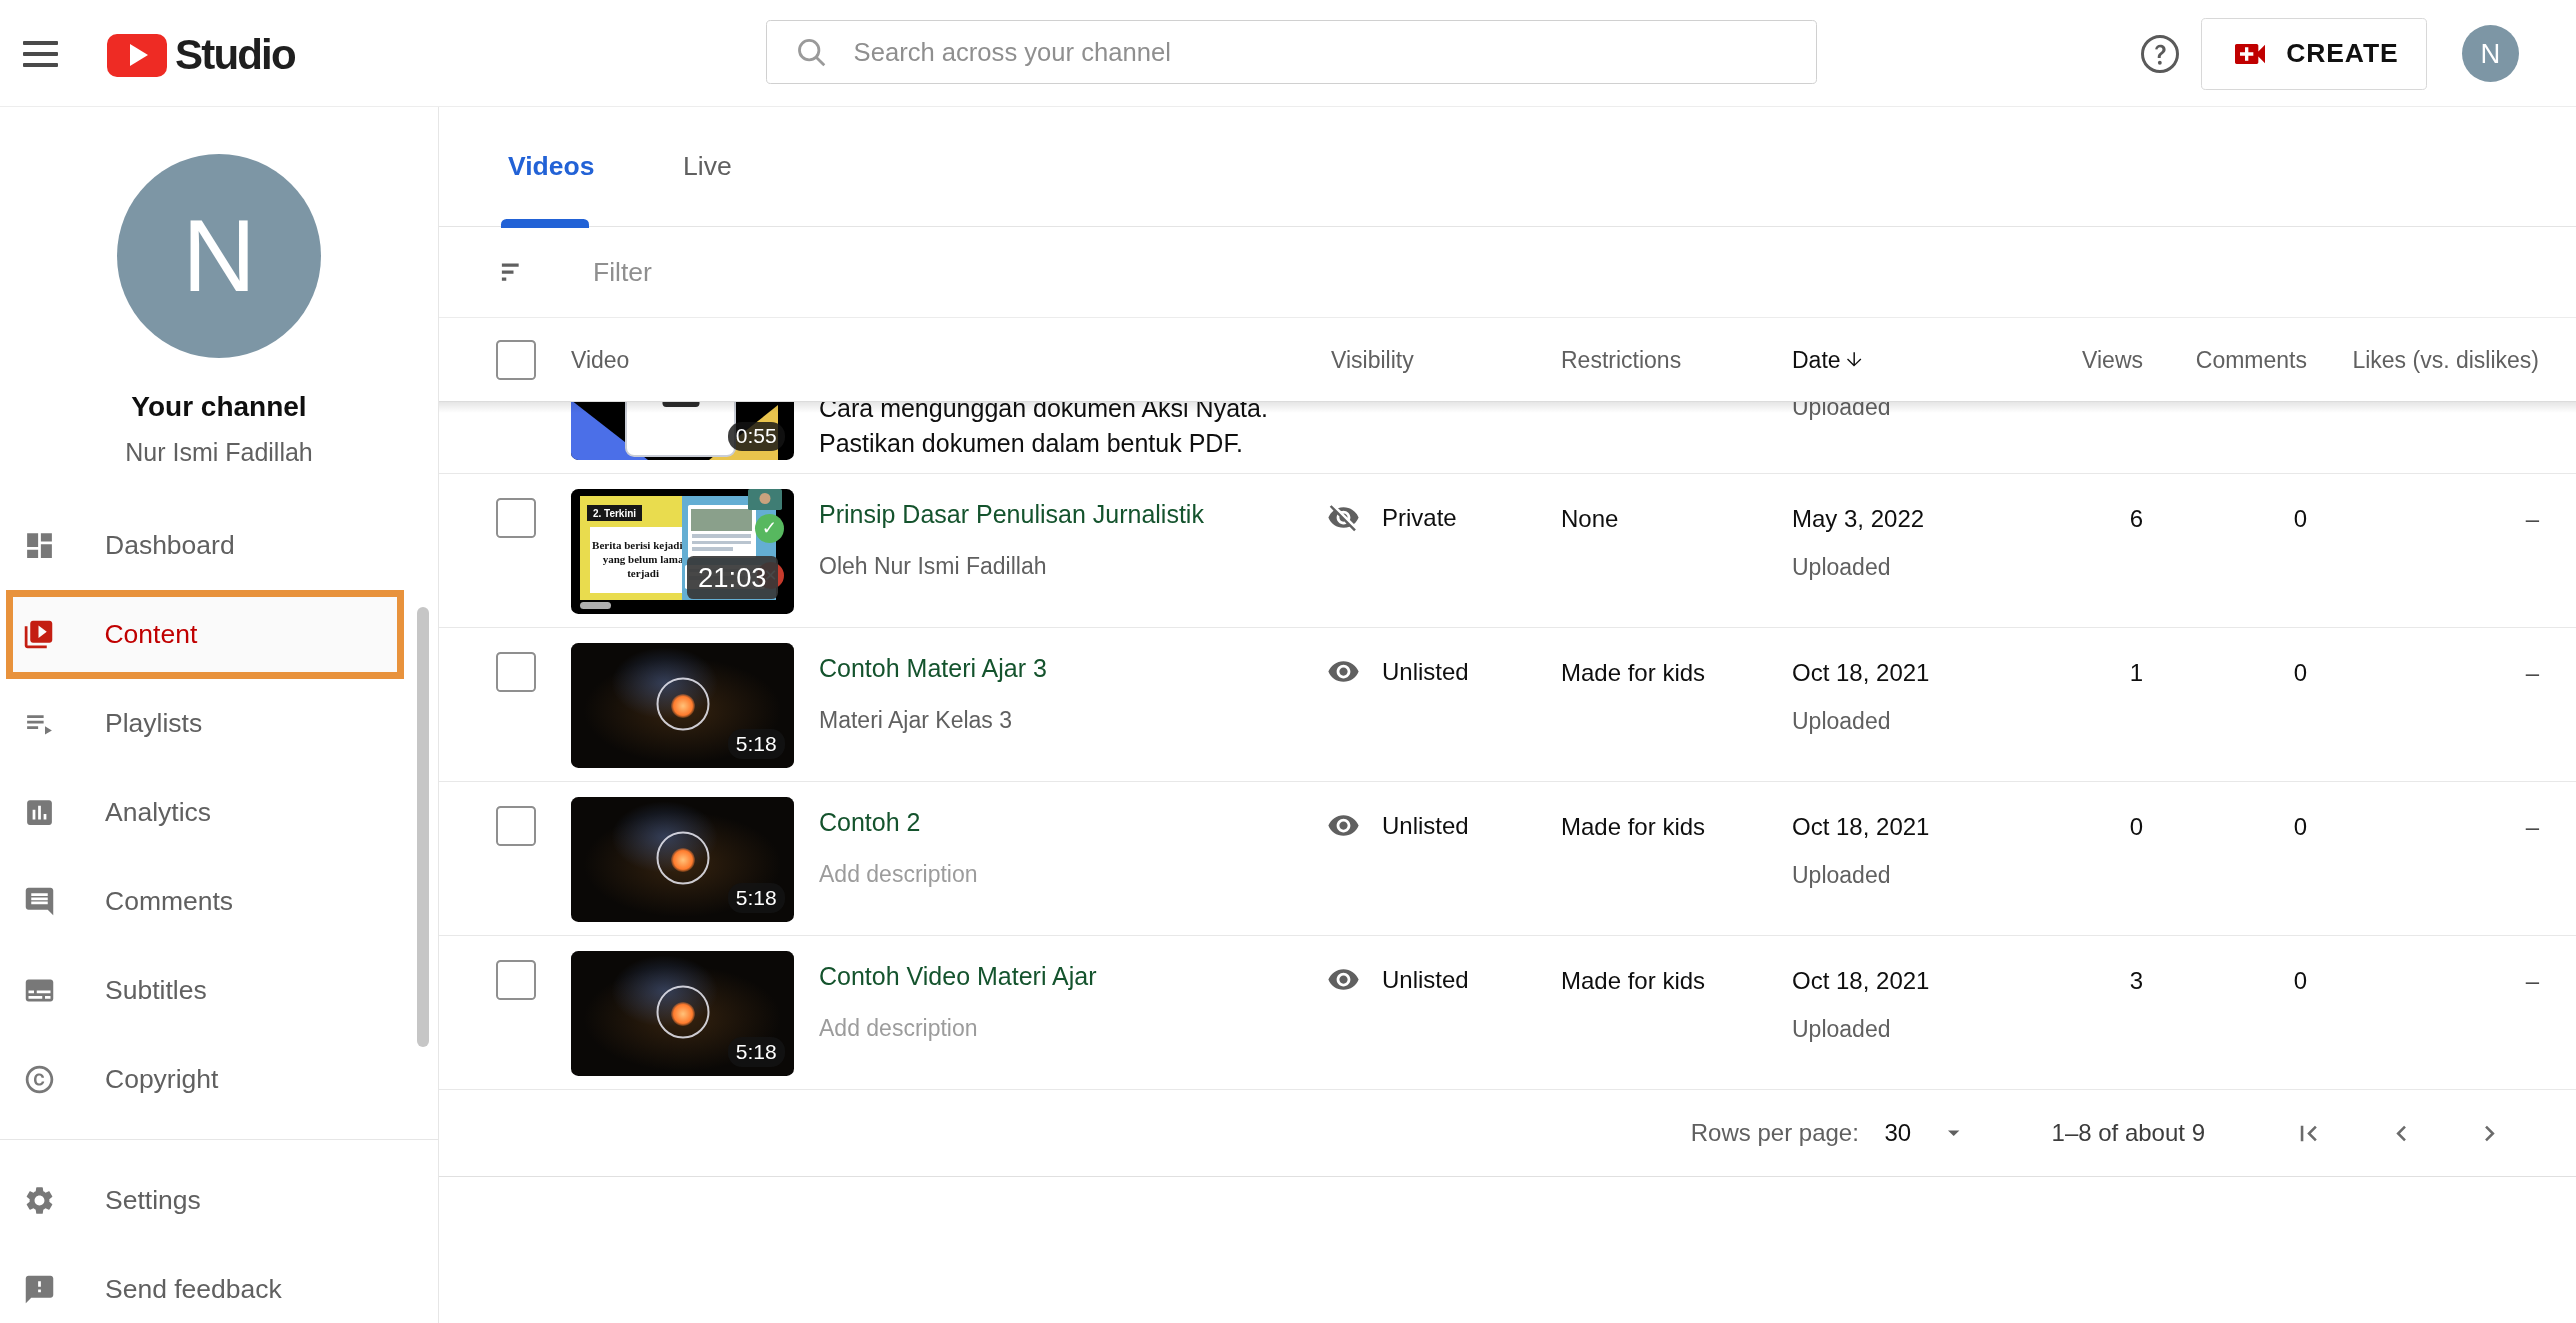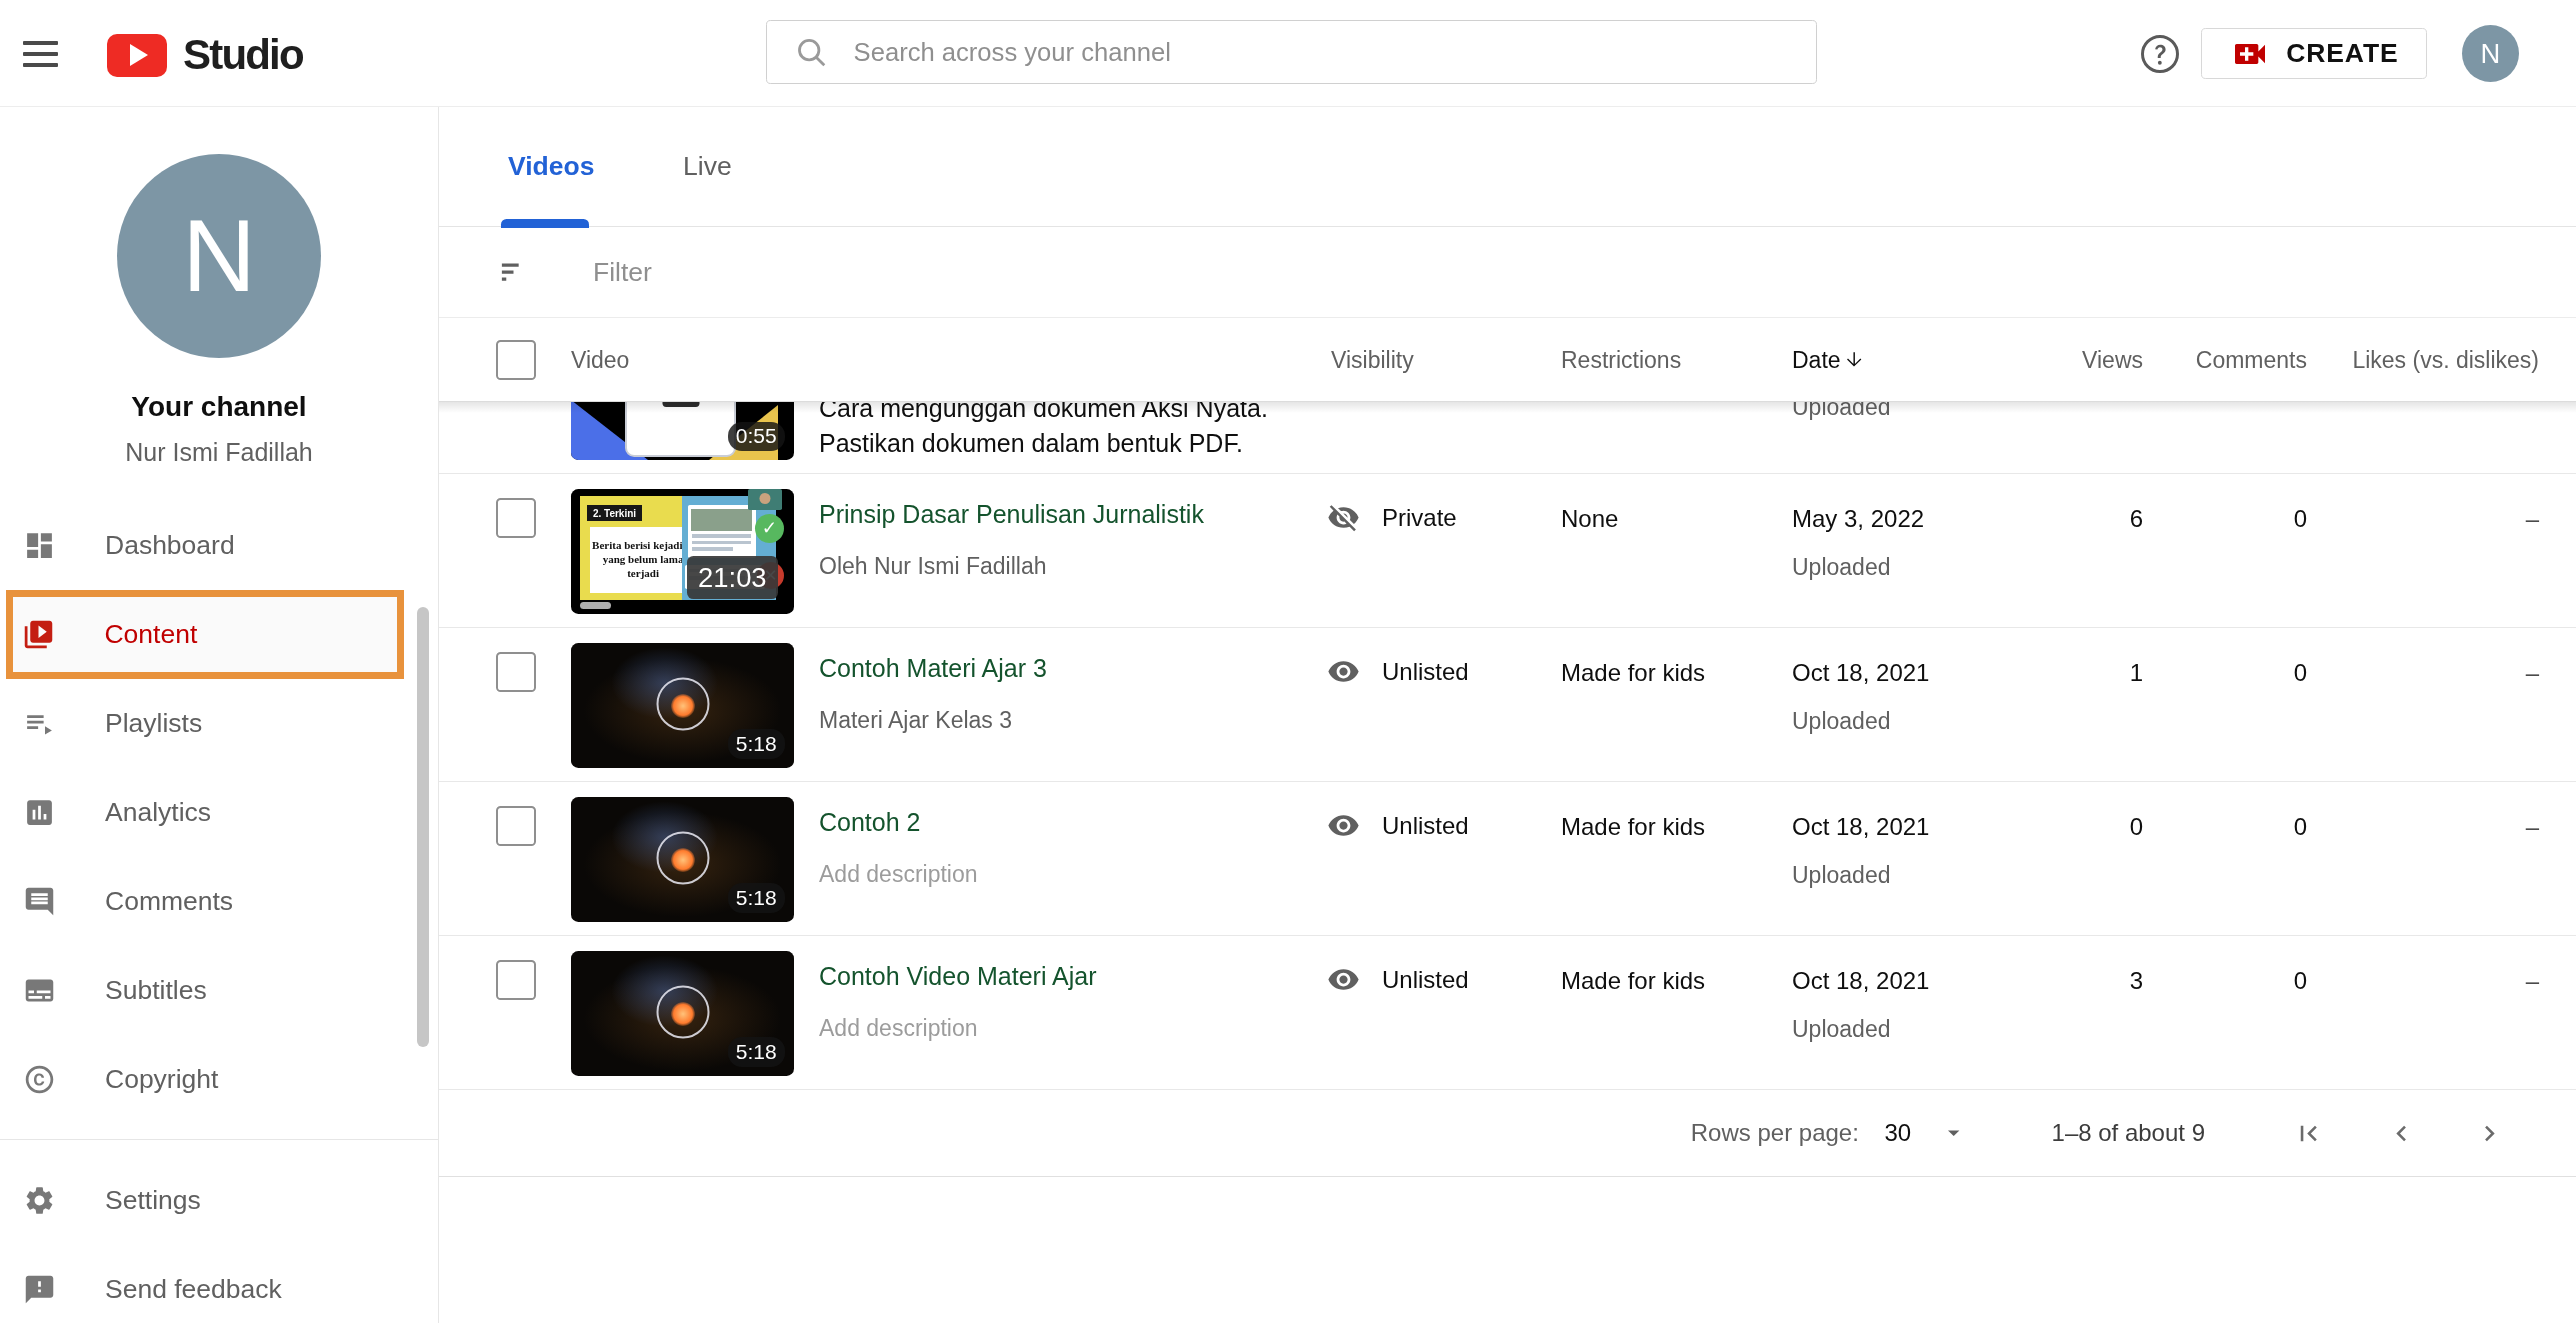--- a/index.html
+++ b/index.html
@@ -6,28 +6,28 @@
   html,body { width:2576px; height:1323px; overflow:hidden; background:#fff;
     font-family:"Liberation Sans","DejaVu Sans",sans-serif; color:#0f0f0f; }
 
   
   .topbar { position:relative; height:107px; background:#fff; border-bottom:1.8px solid #ededed; }
   .hamburger { position:absolute; left:23px; top:33px; width:42px; height:42px; border:none; background:none; cursor:pointer; }
   .hamburger span { display:block; width:35px; height:4.6px; background:#4a4a4a; margin:6.4px 0; border-radius:0.9px; }
   .logo { position:absolute; left:107px; top:31px; display:flex; align-items:center; }
   .logo-box { width:60px; height:43px; background:#ee2b24; border-radius:10px; display:flex; align-items:center; justify-content:center; }
   .logo-box .tri { width:0; height:0; border-left:18.3px solid #fff; border-top:11px solid transparent; border-bottom:11px solid transparent; margin-left:3.7px; }
-  .logo-text { font-size:42px; font-weight:700; letter-spacing:-1.8px; color:#1f1f1f; margin-left:16px; }
+  .logo-text { font-size:42px; font-weight:700; letter-spacing:-1.8px; color:#1f1f1f; margin-left:8px; }
   .searchbox { position:absolute; left:766px; top:20px; width:1051px; height:64px; border:1.8px solid #d0d0d0; border-radius:4.6px; display:flex; align-items:center; background:#fff; }
   .searchbox svg { margin-left:25.6px; }
   .searchbox input { border:none; outline:none; font-size:25.6px; color:#333; margin-left:24px; width:822px; font-family:inherit; background:transparent; }
   .searchbox input::placeholder { color:#8f8f8f; }
   .topbar-right { position:absolute; right:57px; top:0; height:107px; display:flex; align-items:center; }
   .help-btn { width:42px; height:42px; background:none; border:none; cursor:pointer; }
-  .create-btn { margin-left:20px; height:51px; padding:0 27.4px; background:#fff; border:1.8px solid #d8d8d8; border-radius:4.6px; display:flex; align-items:center; cursor:pointer; }
+  .create-btn { margin-left:20px; height:72px; padding:0 27.4px; background:#fff; border:1.8px solid #d8d8d8; border-radius:4.6px; display:flex; align-items:center; cursor:pointer; }
   .create-btn .lbl { font-size:26.5px; font-weight:700; letter-spacing:0.9px; color:#111; margin-left:16.4px; font-family:inherit; }
   .avatar-sm { margin-left:35px; width:57px; height:57px; border-radius:50%; background:#7d96a5; color:#fff; font-size:27.4px; display:flex; align-items:center; justify-content:center; cursor:pointer; }
 
   
   .shell { display:flex; height:1216px; }
   .sidebar { position:relative; width:439px; border-right:1.8px solid #e6e6e6; background:#fff; flex:none; }
   .main { position:relative; flex:1; }
 
   
   .chan { text-align:center; }

